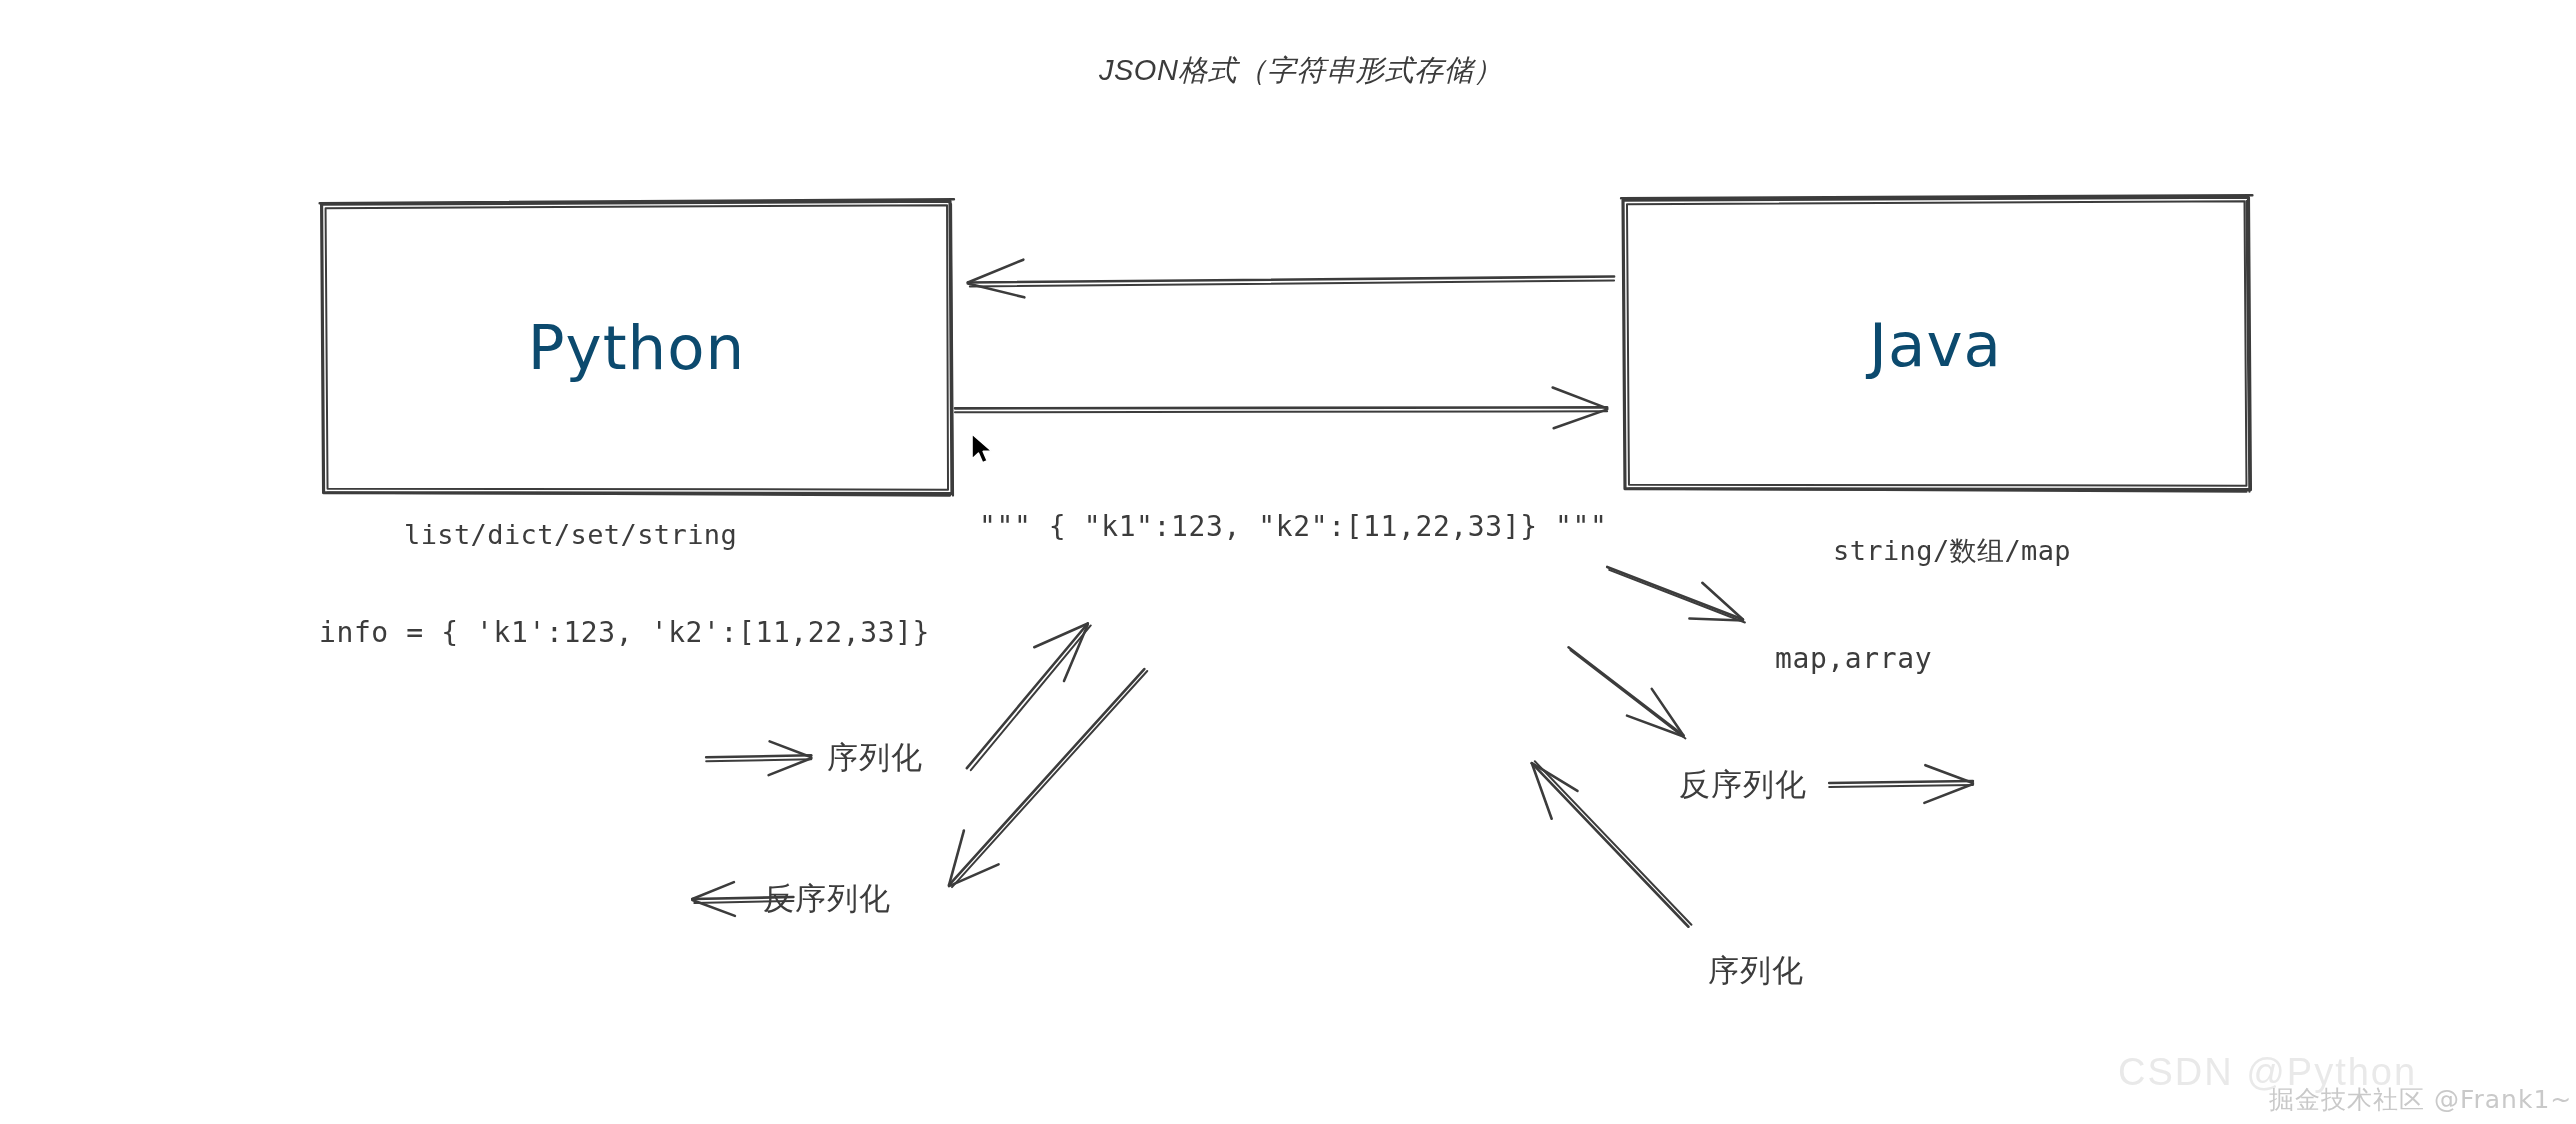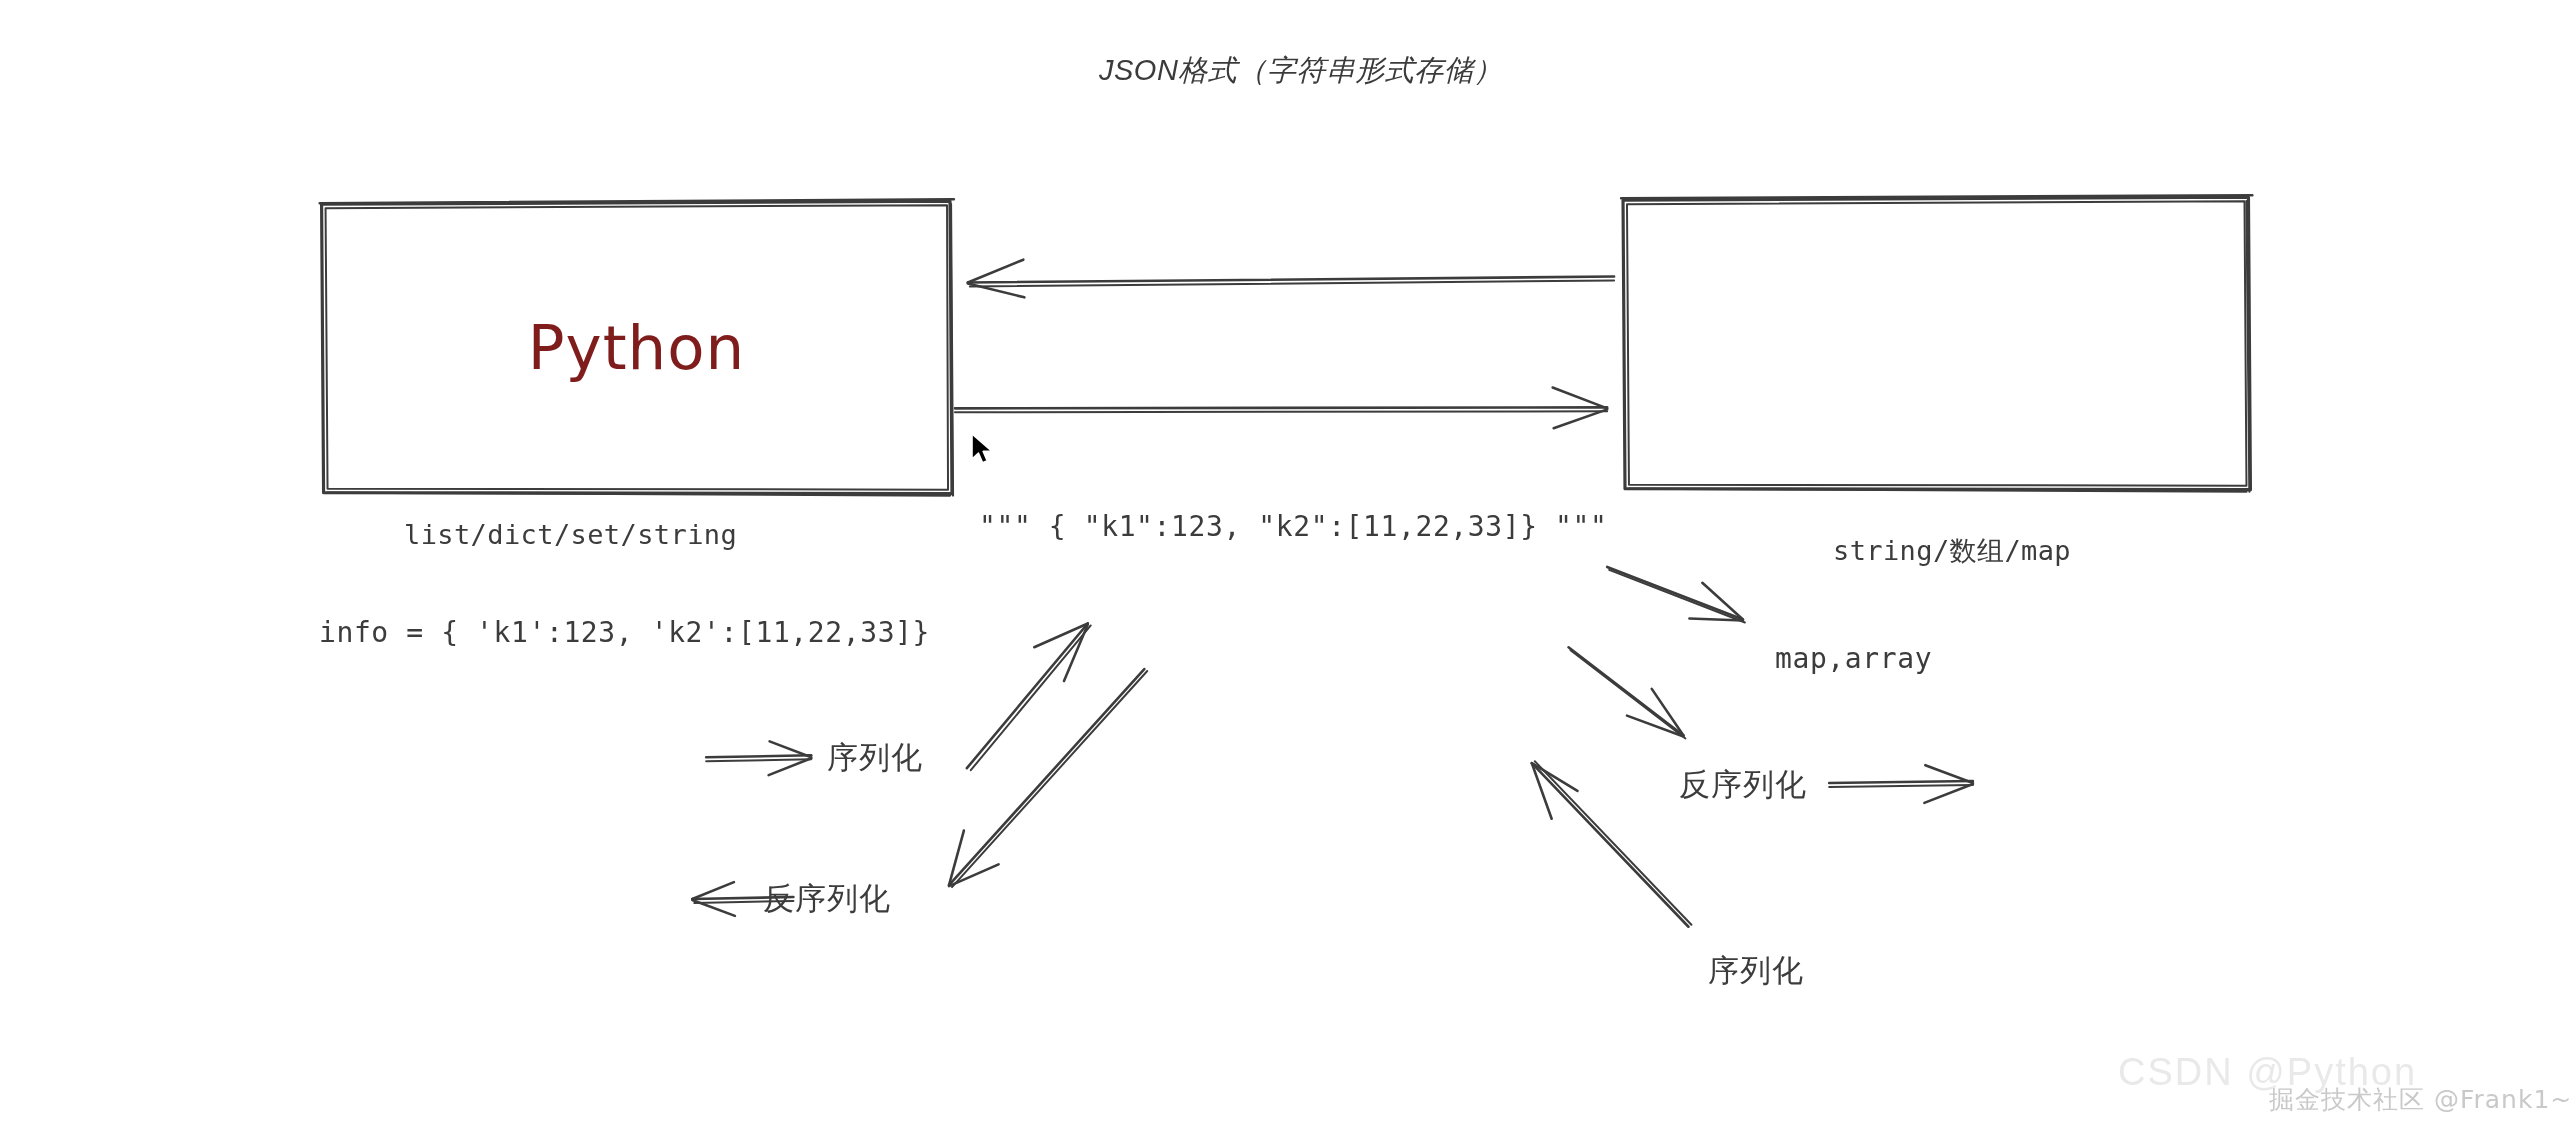--- a/index.html
+++ b/index.html
@@ -35,21 +35,21 @@
   }
   .title {
     font-family: "Liberation Sans", "DejaVu Sans", sans-serif;
     font-size: 29px;
     color: #3b3b3b;
     letter-spacing: 0.5px;
   }
   .boxlabel {
     font-family: "DejaVu Sans", "Liberation Sans", sans-serif;
     font-size: 61px;
-    color: #7f1d1d;
+    color: #0c4a6e;
     letter-spacing: 1px;
   }
   .mono {
     font-family: "DejaVu Sans Mono", "Liberation Mono", monospace;
     font-size: 27px;
     color: #3c3c3c;
     letter-spacing: 0.4px;
     text-align: right;
   }
   .mono-lg {
@@ -200,20 +200,23 @@
   </svg>
 
   <div class="txt title" style="left:1099px; top:55px;font-style:italic;">JSON格式（字符串形式存储）</div>
 
   <div class="box" id="python-box">
     <span class="boxlabel">Python</span>
   </div>
   <div class="txt mono" style="left:404px; top:520px;">list/dict/set/string</div>
   <div class="txt mono-lg" style="left:319px; top:618px;">info = { 'k1':123, 'k2':[11,22,33]}</div>
 
+  <div class="box" id="java-box">
+    <span class="boxlabel">Java</span>
+  </div>
   <div class="txt mono" style="left:1833px; top:536px;">string/数组/map</div>
   <div class="txt mono-lg" style="left:1775px; top:644px;">map,array</div>
 
   <div class="txt mono-lg" style="left:979px; top:512px;">""" { "k1":123, "k2":[11,22,33]} """</div>
 
   <div class="txt cjk" style="left:827px; top:740px;">序列化</div>
 
   <div class="txt cjk" style="left:763px; top:881px;">反序列化</div>
 
   <div class="txt cjk" style="left:1679px; top:767px;">反序列化</div>

